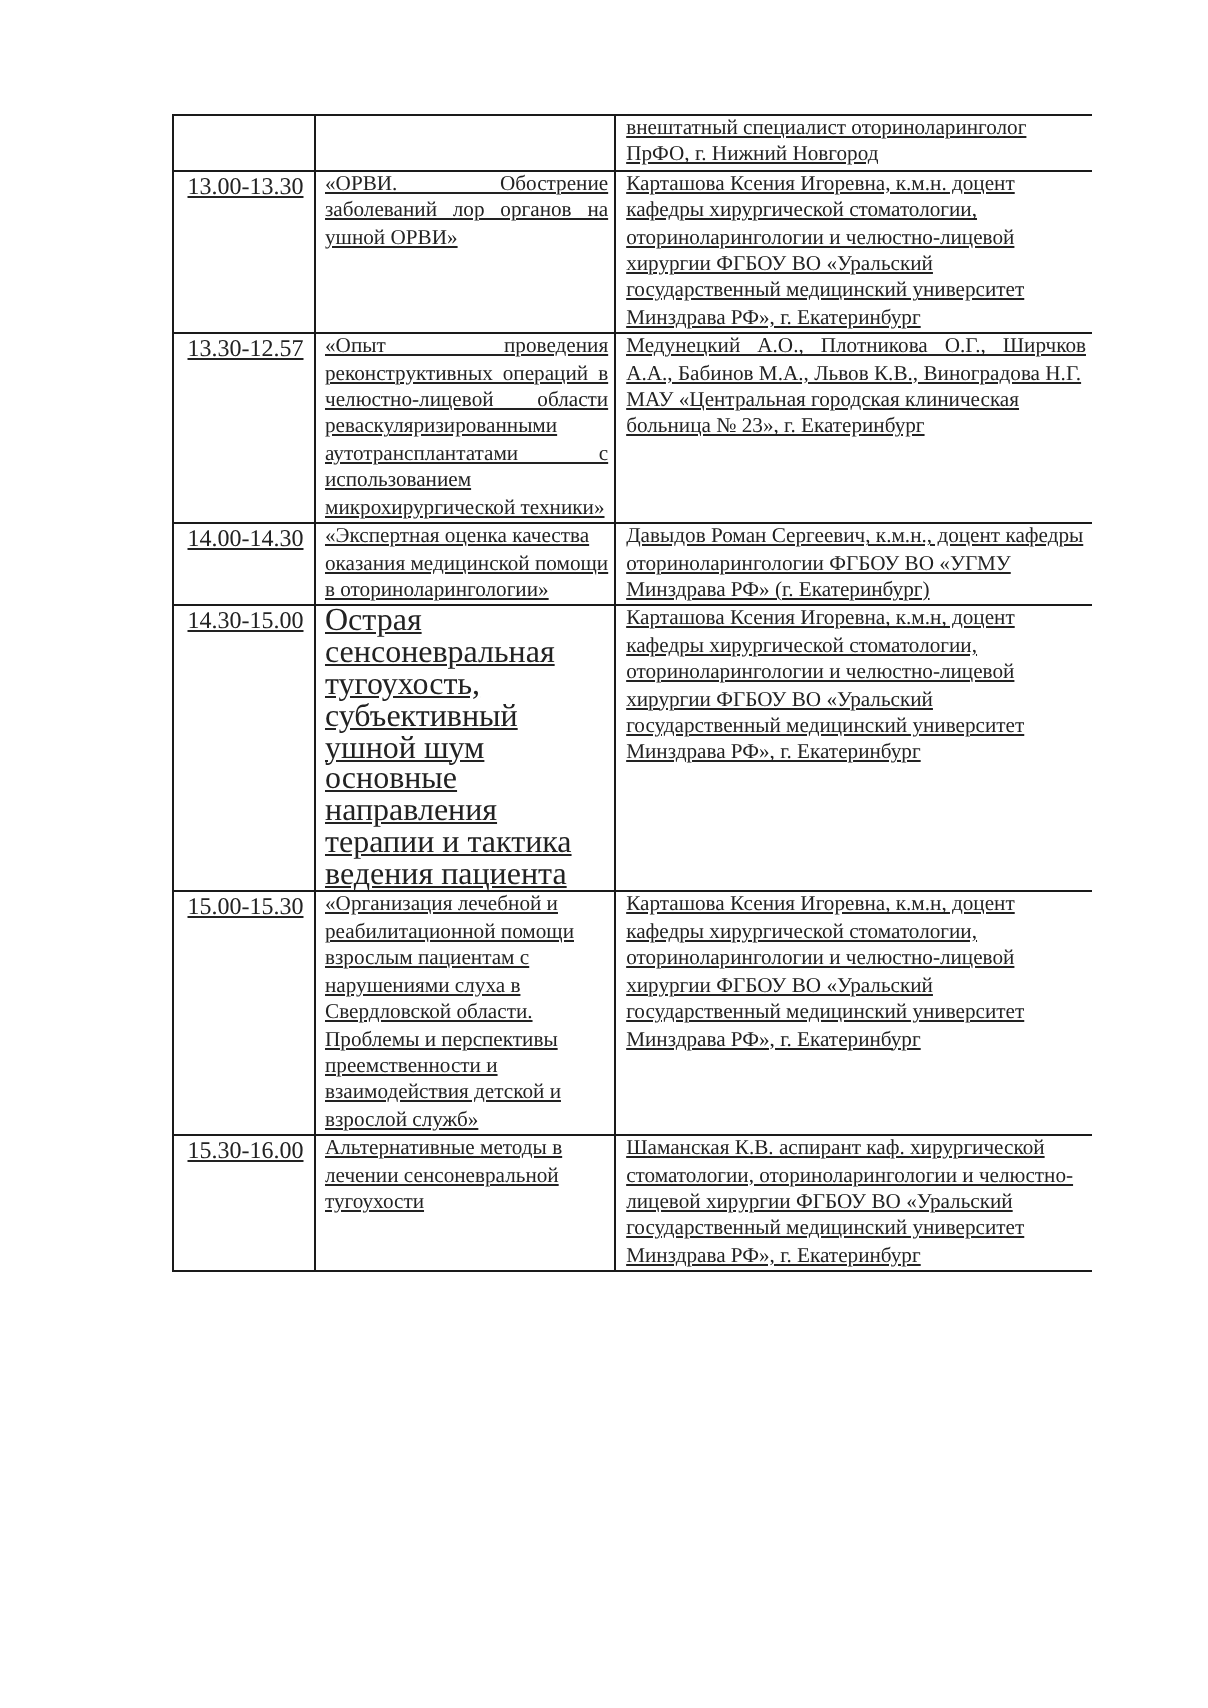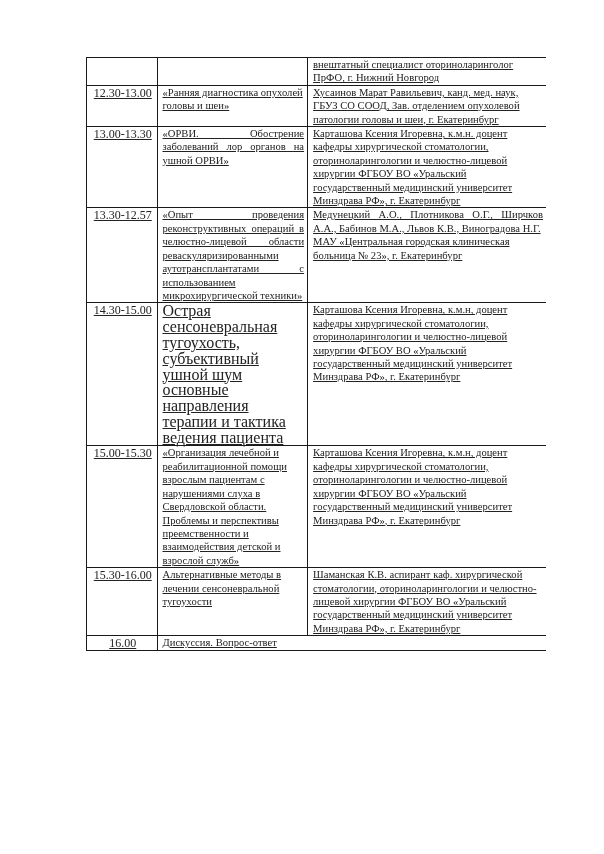--- a/index.html
+++ b/index.html
@@ -32,50 +32,46 @@
 <body>
 
 <table class="sched">
   <tbody>
     <tr>
       <td class="col-time"></td>
       <td class="col-title"></td>
       <td class="col-speaker">внештатный специалист оториноларинголог ПрФО, г. Нижний Новгород</td>
     </tr>
     <tr>
-      <td class="col-time">12.30-13.00</td>
-      <td class="col-title">«Ранняя диагностика опухолей головы и шеи»</td>
-      <td class="col-speaker">Хусаинов Марат Равильевич,  канд. мед. наук, ГБУЗ СО СООД,  Зав. отделением опухолевой патологии головы и шеи, г. Екатеринбург</td>
-    </tr>
-    <tr>
       <td class="col-time">13.00-13.30</td>
       <td class="col-title justify">«ОРВИ.          Обострение заболеваний лор органов на ушной ОРВИ»</td>
       <td class="col-speaker">Карташова Ксения Игоревна, к.м.н. доцент кафедры хирургической стоматологии, оториноларингологии и челюстно-лицевой хирургии  ФГБОУ ВО  «Уральский государственный медицинский университет Минздрава РФ», г. Екатеринбург</td>
     </tr>
     <tr>
       <td class="col-time">13.30-12.57</td>
       <td class="col-title justify">«Опыт проведения реконструктивных операций в челюстно-лицевой области реваскуляризированными аутотрансплантатами с использованием микрохирургической техники»</td>
       <td class="col-speaker">
         <div class="justify"><span class="u">Медунецкий А.О.,</span><span> Плотникова О.Г., Ширчков А.А., Бабинов М.А., Львов К.В., Виноградова Н.Г.</span></div>
         <div>МАУ «Центральная городская клиническая больница № 23», г. Екатеринбург</div>
       </td>
+    </tr>
+    <tr>
+      <td class="col-time">14.00-14.30</td>
+      <td class="col-title">«Экспертная оценка качества оказания медицинской помощи в оториноларингологии»</td>
+      <td class="col-speaker">Давыдов Роман Сергеевич, к.м.н., доцент кафедры оториноларингологии ФГБОУ ВО «УГМУ Минздрава РФ» (г. Екатеринбург)</td>
     </tr>
     <tr>
       <td class="col-time">14.30-15.00</td>
       <td class="col-title big">Острая сенсоневральная тугоухость, субъективный ушной шум основные направления терапии и тактика ведения пациента</td>
       <td class="col-speaker">Карташова Ксения Игоревна, к.м.н, доцент кафедры хирургической стоматологии, оториноларингологии и челюстно-лицевой хирургии  ФГБОУ ВО  «Уральский государственный медицинский университет Минздрава РФ», г. Екатеринбург</td>
     </tr>
     <tr>
       <td class="col-time">15.00-15.30</td>
       <td class="col-title">«Организация лечебной и реабилитационной помощи взрослым пациентам с нарушениями слуха в Свердловской области. Проблемы и перспективы преемственности и взаимодействия детской и взрослой служб»</td>
       <td class="col-speaker">Карташова Ксения Игоревна, к.м.н, доцент кафедры хирургической стоматологии, оториноларингологии и челюстно-лицевой хирургии  ФГБОУ ВО  «Уральский государственный медицинский университет Минздрава РФ», г. Екатеринбург</td>
     </tr>
     <tr>
       <td class="col-time">15.30-16.00</td>
       <td class="col-title">Альтернативные методы в лечении сенсоневральной тугоухости</td>
       <td class="col-speaker">Шаманская К.В. аспирант каф. хирургической стоматологии, оториноларингологии и челюстно-лицевой хирургии  ФГБОУ ВО  «Уральский государственный медицинский университет Минздрава РФ», г. Екатеринбург</td>
     </tr>
-    <tr>
-      <td class="col-time">16.00</td>
-      <td colspan="2">Дискуссия. Вопрос-ответ</td>
-    </tr>
   </tbody>
 </table>
 
 </body></html>

